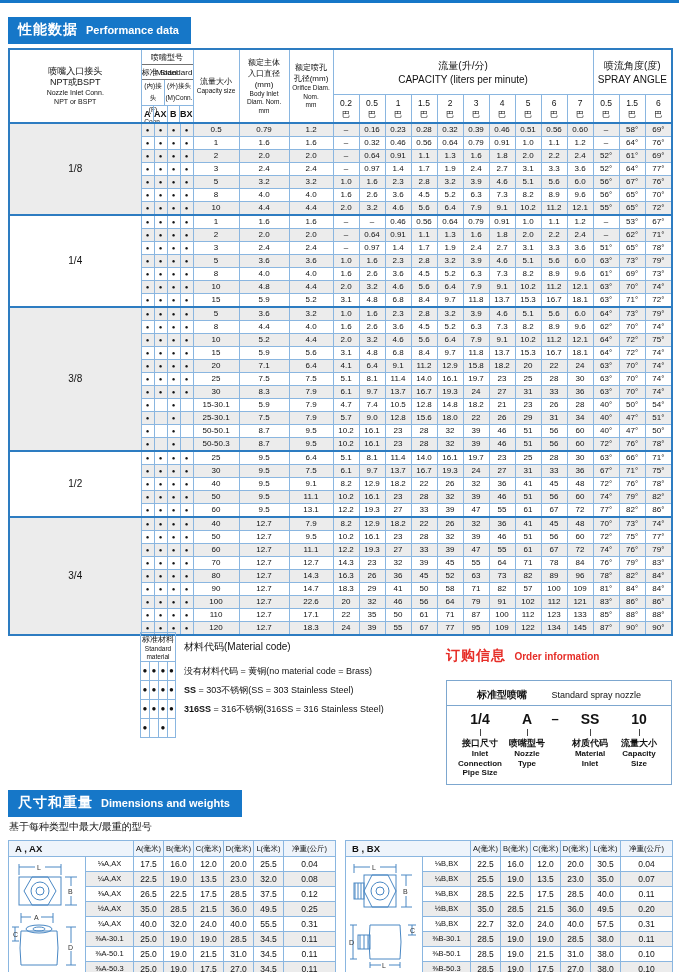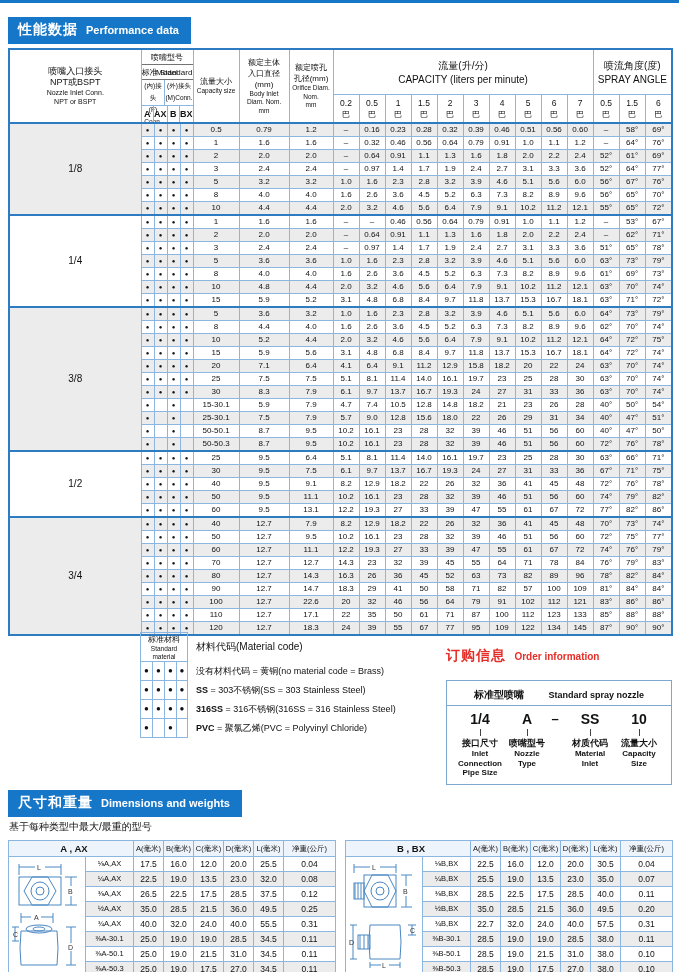--- a/index.html
+++ b/index.html
@@ -35,55 +35,55 @@
 .p-th .pnum{font-size:8.5px;line-height:11px;padding-top:2px}
 .p-th .punit{font-size:8px;line-height:11px}
 .perf tbody td{height:13px;line-height:12px;font-size:8px}
 .perf tbody tr.stripe td{background:#ececec}
 .perf tbody td.inlet{background:#fff;font-size:10px}
 .perf tbody tr.gstart td{border-top:2px solid #2d7cc1}
 .perf td.dotc{font-size:6px}
 .perf td.capc{font-size:8px}
 
 .material{position:absolute;left:140px;top:632px;display:flex;align-items:stretch}
-.mat-left{width:48px}
+.mat-left{width:36px}
 .mat-head{border:1px solid #8ab6e0;height:30px;text-align:center;padding-top:2px}
 .mat-head .mzh{font-size:8px;line-height:10px}
 .mat-head .men{font-size:6.5px;line-height:8px;white-space:pre-line}
 .mat-dot-row{display:grid;grid-template-columns:1fr 1fr 1fr 1fr;height:19px}
 .mat-dot-cell{border:1px solid #8ab6e0;border-top:none;text-align:center;font-size:8px;line-height:17px}
 .mat-dot-row .mat-dot-cell{border-right:none}
 .mat-dot-row .mat-dot-cell:last-child{border-right:1px solid #8ab6e0}
 .mat-right{padding-left:8px}
 .mat-title{height:30px;line-height:30px;font-size:10px}
 .mat-line{height:19px;line-height:19px;font-size:9px;white-space:nowrap}
 .mat-line .code{font-weight:bold}
 
 .order{position:absolute;left:446px;top:646px;width:226px}
 .order-title{margin-bottom:15px;white-space:nowrap}
 .order-title .tzh{color:#e62e28;font-weight:bold;font-size:14px;letter-spacing:1px}
 .order-title .ten{color:#e62e28;font-weight:bold;font-size:10px;margin-left:4px}
 .order-box{border:1px solid #7da7cf;padding:0 6px 6px}
 .order-head{text-align:center;border-bottom:1px solid #7da7cf;margin:0 -6px;padding:3px 0}
 .order-head .hzh{font-weight:bold;font-size:10px}
-.order-head .hen{font-weight:bold;font-size:9px;margin-left:20px}
+.order-head .hen{font-weight:normal;font-size:9px;margin-left:20px}
 .order-grid{display:grid;grid-template-columns:54px 40px 16px 54px 44px;margin-top:4px}
 .ocol{text-align:center}
 .oval{font-weight:bold;font-size:14px;line-height:18px}
 .oval.dash{font-size:13px}
 .otick{width:1px;height:7px;background:#444;margin:1px auto 2px}
 .olzh{font-weight:bold;font-size:9px;line-height:11px}
 .olen{font-weight:bold;font-size:8px;line-height:9.5px;white-space:pre-line}
 
 .dims-sub{position:absolute;left:9px;top:820px;font-size:10px;font-weight:normal}
 .dims-wrap{position:absolute;left:8px;top:840px;display:flex;gap:9px}
 .dims{width:327px;table-layout:fixed;border:1.5px solid #2d7cc1;font-size:8.5px}
 .dims th,.dims td{border:1px solid #8ab6e0;text-align:center;vertical-align:middle;padding:0;overflow:hidden}
 .dims thead th{height:16px;background:#eef4fb}
-.dims .dtitle{text-align:center;padding-left:6px;font-size:9.5px;font-weight:bold}
+.dims .dtitle{text-align:left;padding-left:6px;font-size:9.5px;font-weight:bold}
 .dims .dcol{font-size:7.5px;font-weight:normal}
 .dims tbody td{height:14px;line-height:14px}
 .dims tbody tr.stripe td{background:#ececec}
 .dims td.dlabel{font-size:7.5px}
 .dims td.diag{background:#fff}
 .dims svg text{font-family:"Liberation Sans",sans-serif}
 </style>
 </head>
 <body>
 
@@ -1125,21 +1125,20 @@
           <div class="mat-dot-cell"></div>
         </div>
       </div>
   </div>
   <div class="mat-right">
     <div class="mat-title">材料代码(Material code)</div>
     <div>
         <div class="mat-line"><span>没有材料代码 = 黄铜(no material code = Brass)</span></div>
         <div class="mat-line"><span class="code">SS</span><span> = 303不锈钢(SS = 303 Stainless Steel)</span></div>
         <div class="mat-line"><span class="code">316SS</span><span> = 316不锈钢(316SS = 316 Stainless Steel)</span></div>
-        <div class="mat-line"><span class="code">PVC</span><span> = 聚氯乙烯(PVC = Polyvinyl Chloride)</span></div>
       </div>
   </div>
 </div>
 
 <div class="order">
   <div class="order-title">
     <span class="tzh">订购信息</span>
     <span class="ten">Order information</span>
   </div>
   <div class="order-box">

